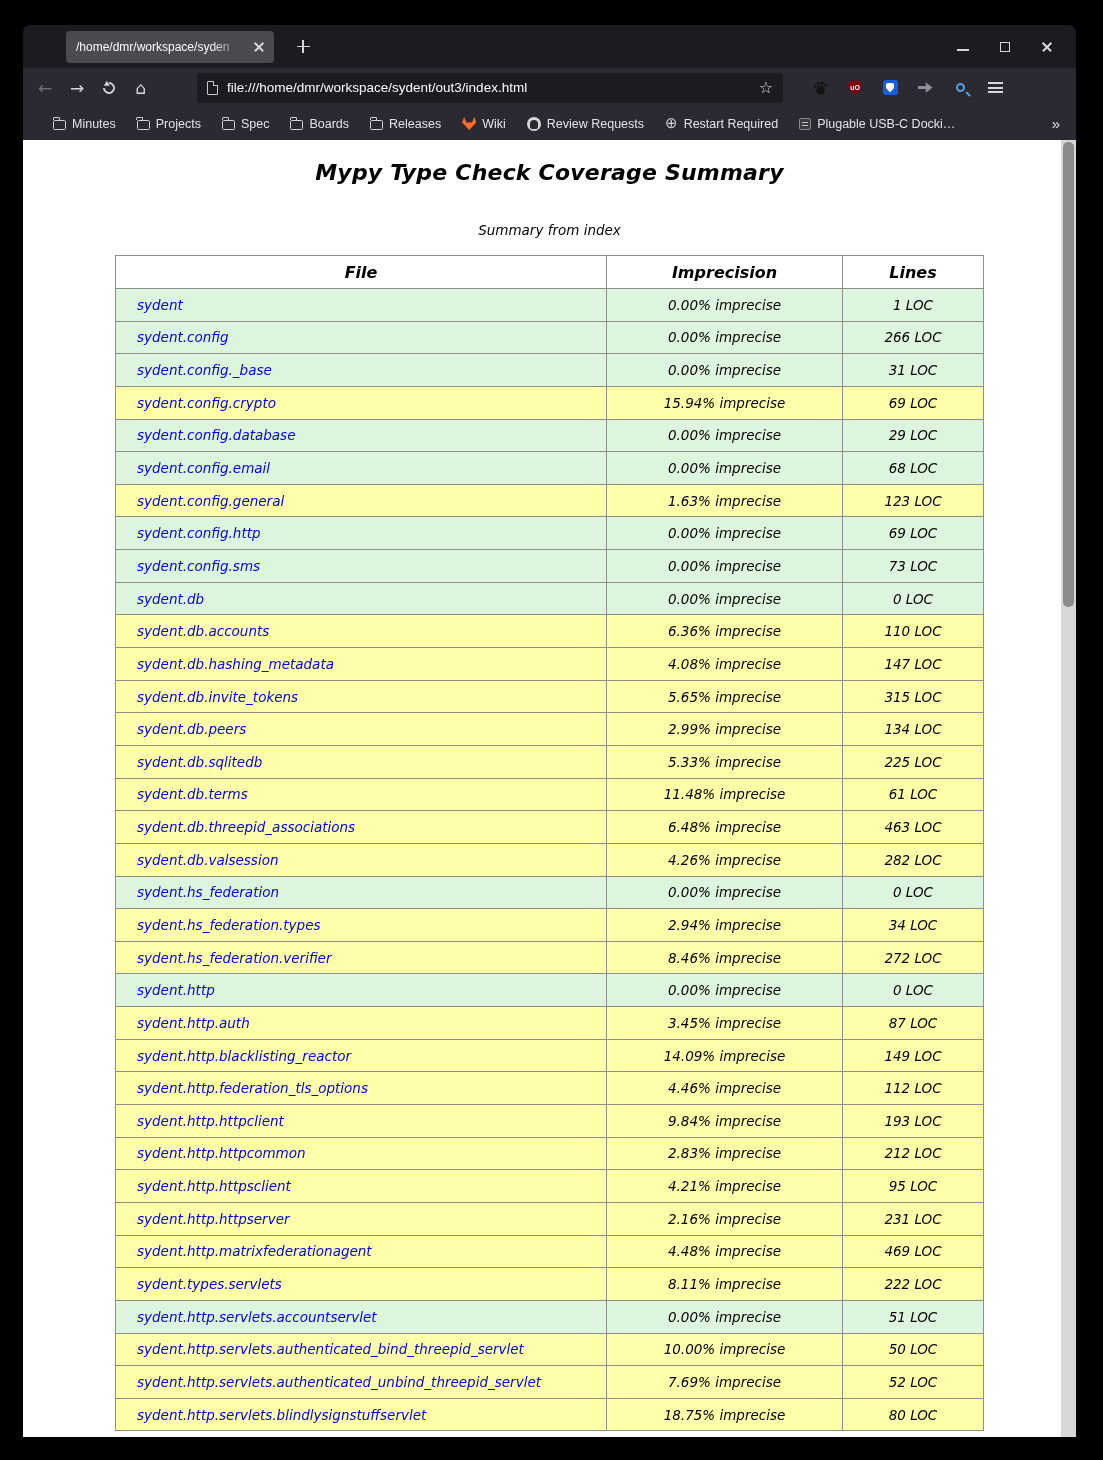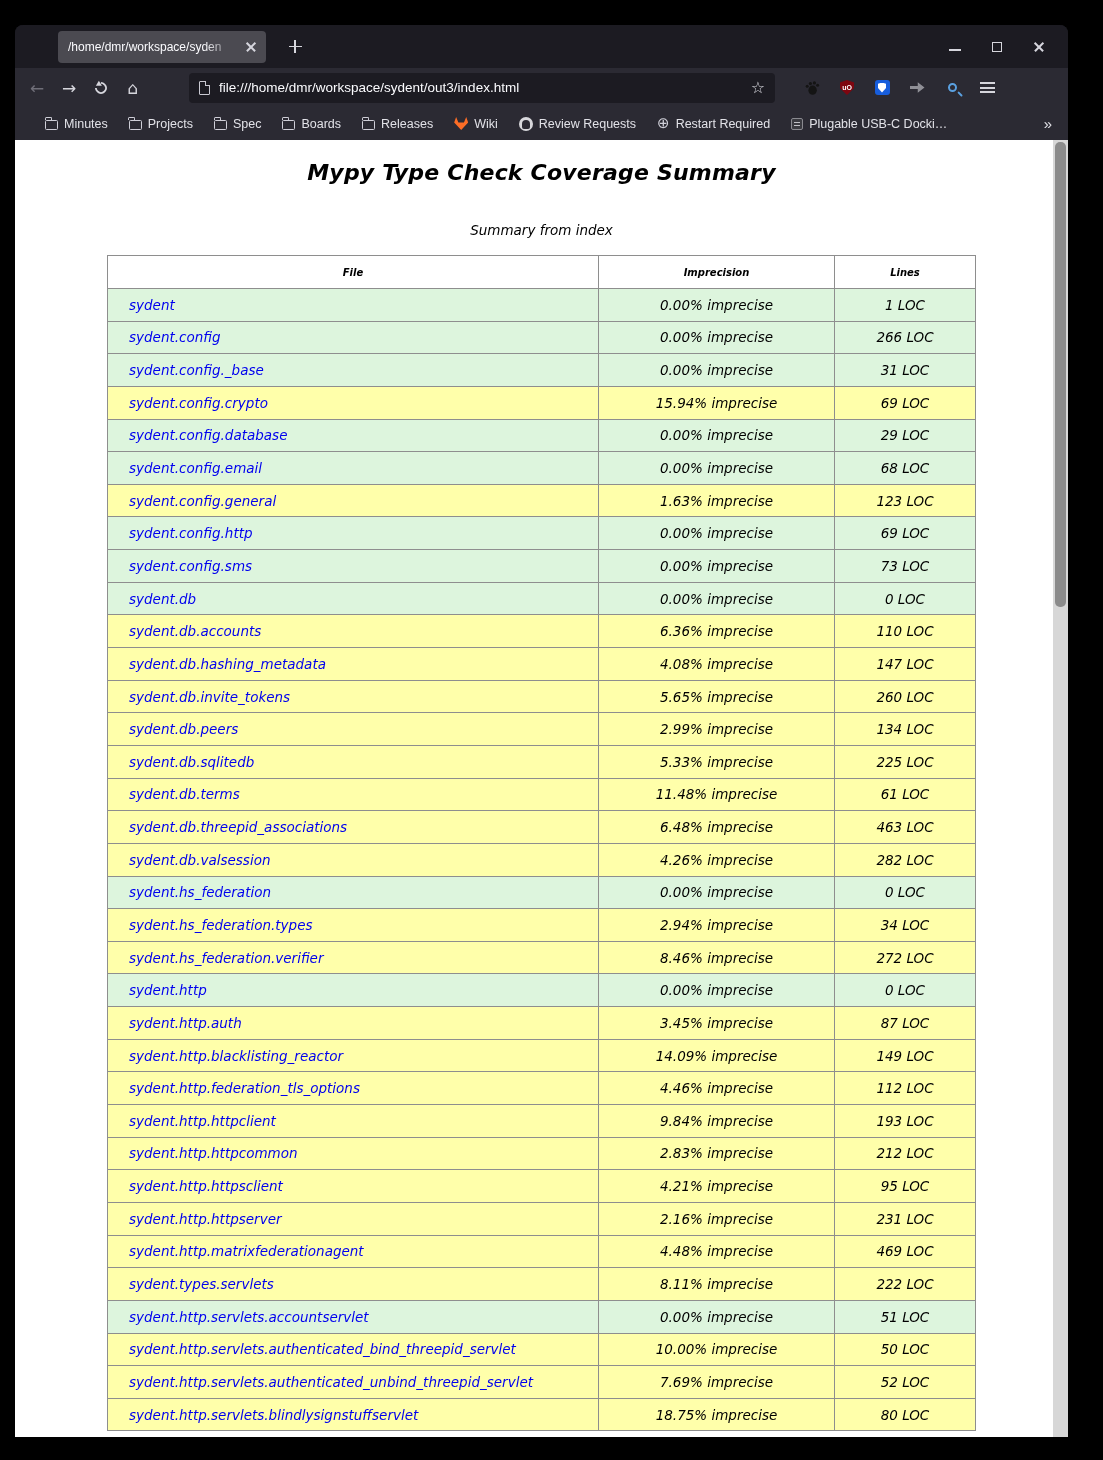--- a/index.html
+++ b/index.html
@@ -2,21 +2,21 @@
 <html style="--row-good: #ddf5dd; --row-bad: #ffffaa; --link: #0000ee;"><head>
 <meta charset="utf-8">
 <style>
   :root{
     --row-good:#ddf5dd; --row-bad:#ffffaa; --link:#0000ee;
     --chrome-dark:#1c1b22; --chrome-mid:#2b2a33; --chrome-text:#d6d6dd;
   }
   *{box-sizing:border-box; margin:0; padding:0;}
   body{width:1103px;height:1460px;background:#000;position:relative;overflow:hidden;
        font-family:"Liberation Sans", sans-serif;}
-  .window{position:absolute;left:15px;top:25px;width:1053px;height:1412px;
+  .window{position:absolute;left:23px;top:25px;width:1053px;height:1412px;
           background:var(--chrome-dark);border-radius:8px 8px 0 0;overflow:hidden;}
 
   
   .tabbar{height:43px;display:flex;align-items:center;background:var(--chrome-dark);position:relative;}
   .tab{margin-left:43px;width:208px;height:32px;background:#4b4a51;border-radius:4px;
        display:flex;align-items:center;padding:0 6px 0 10px;color:#fbfbfe;font-size:12px;cursor:default;}
   .tab-title{flex:1;white-space:nowrap;overflow:hidden;
        -webkit-mask-image:linear-gradient(to right,#000 78%,transparent 97%);
        mask-image:linear-gradient(to right,#000 78%,transparent 97%);}
   .icon-x{position:relative;width:12px;height:12px;display:inline-block;}
@@ -85,21 +85,21 @@
   .plugfav::before{top:3px;} .plugfav::after{top:6.5px;}
   .bm-overflow{margin-left:auto;padding-right:16px;font-size:15px;color:#e2e2e8;}
 
   
   .content{position:relative;height:1297px;background:#fff;overflow:hidden;
       font-family:"DejaVu Sans",sans-serif;color:#000;font-style:italic;}
   .content h1{text-align:center;font-size:22px;margin-top:20px;letter-spacing:0.2px;}
   .subtitle{text-align:center;font-size:13.5px;margin-top:37px;}
   table.cov{border-collapse:collapse;width:868px;margin:17px auto 0;table-layout:fixed;}
   .cov th,.cov td{border:1px solid #8e8e8e;font-size:13.5px;overflow:hidden;white-space:nowrap;}
-  .cov th{font-size:10px;font-weight:bold;background:#fff;height:33px;text-align:center;}
+  .cov th{font-size:16px;font-weight:bold;background:#fff;height:33px;text-align:center;}
   .cov tr{height:32.65px;}
   .c-file{text-align:left;padding-left:21px;}
   .c-num{text-align:center;}
   .row-good td{background:var(--row-good);}
   .row-bad td{background:var(--row-bad);}
   .cov a{color:var(--link);text-decoration:none;}
 
   
   .scrollbar{position:absolute;right:0;top:0;width:15px;height:100%;background:#d7d7d7;}
   .scroll-thumb{position:absolute;left:2px;top:2px;width:11px;height:465px;background:#8b8b8b;border-radius:5px;}
@@ -287,21 +287,21 @@
             <td class="c-num">110 LOC</td>
           </tr>
           <tr class="row-bad">
             <td class="c-file"><a href="#">sydent.db.hashing_metadata</a></td>
             <td class="c-num">4.08% imprecise</td>
             <td class="c-num">147 LOC</td>
           </tr>
           <tr class="row-bad">
             <td class="c-file"><a href="#">sydent.db.invite_tokens</a></td>
             <td class="c-num">5.65% imprecise</td>
-            <td class="c-num">260 LOC</td>
+            <td class="c-num">315 LOC</td>
           </tr>
           <tr class="row-bad">
             <td class="c-file"><a href="#">sydent.db.peers</a></td>
             <td class="c-num">2.99% imprecise</td>
             <td class="c-num">134 LOC</td>
           </tr>
           <tr class="row-bad">
             <td class="c-file"><a href="#">sydent.db.sqlitedb</a></td>
             <td class="c-num">5.33% imprecise</td>
             <td class="c-num">225 LOC</td>

